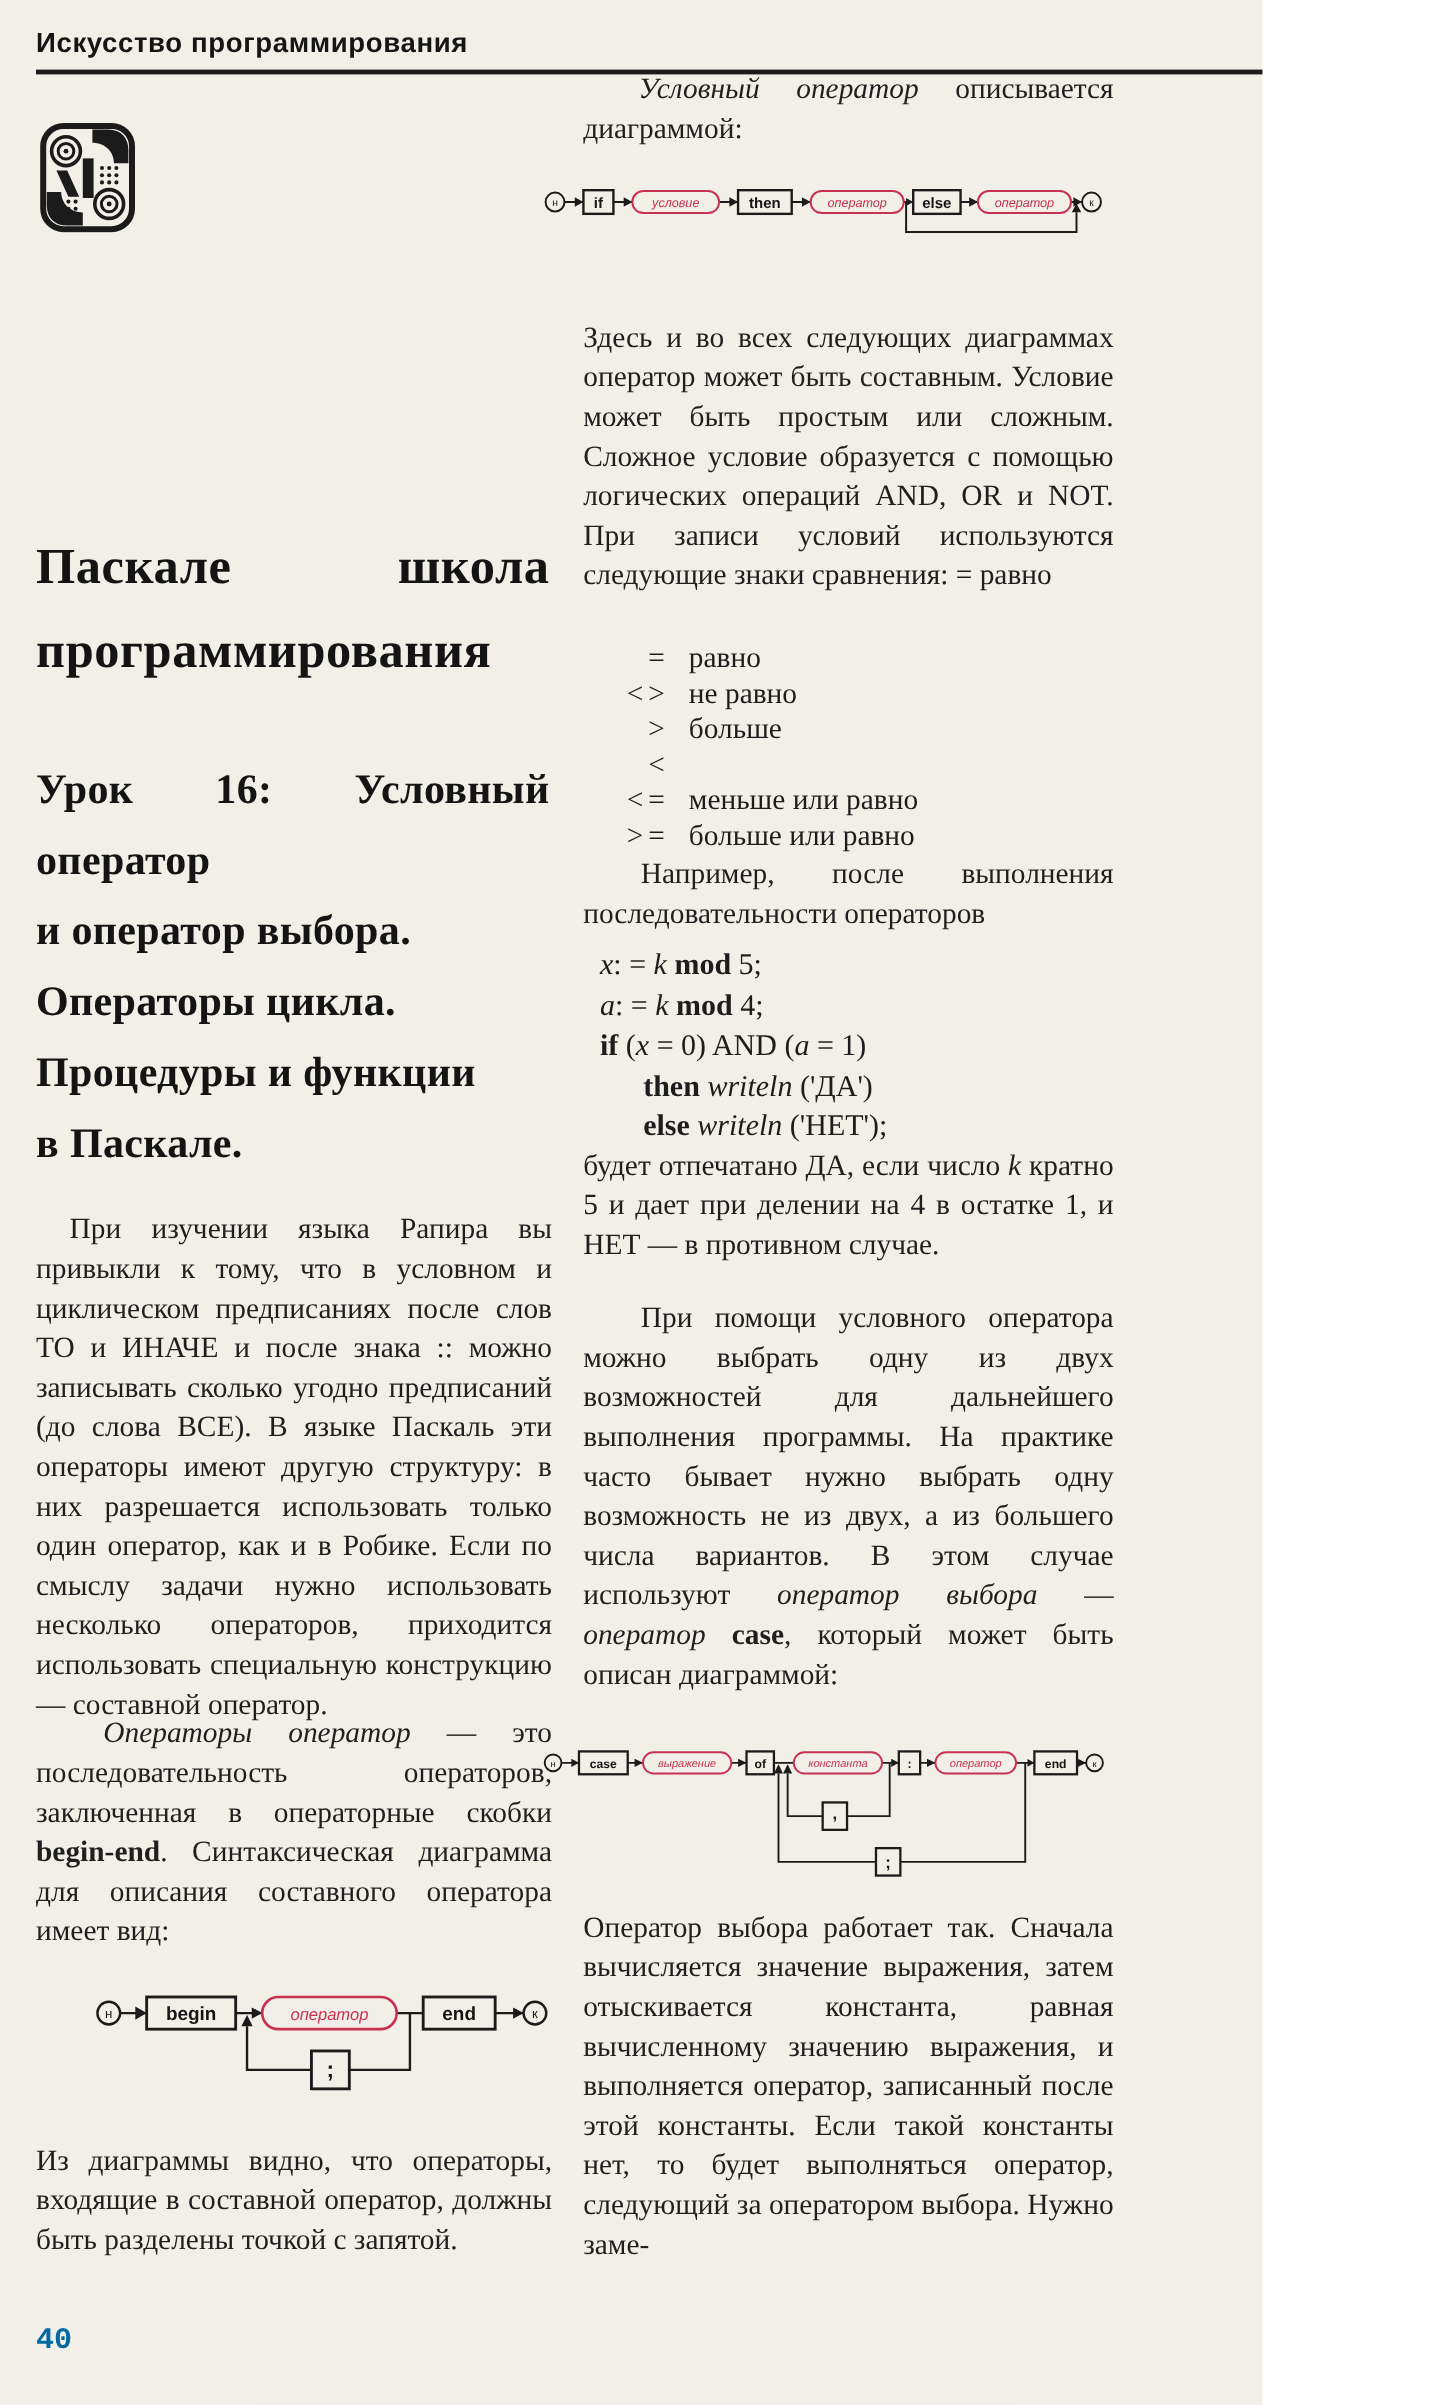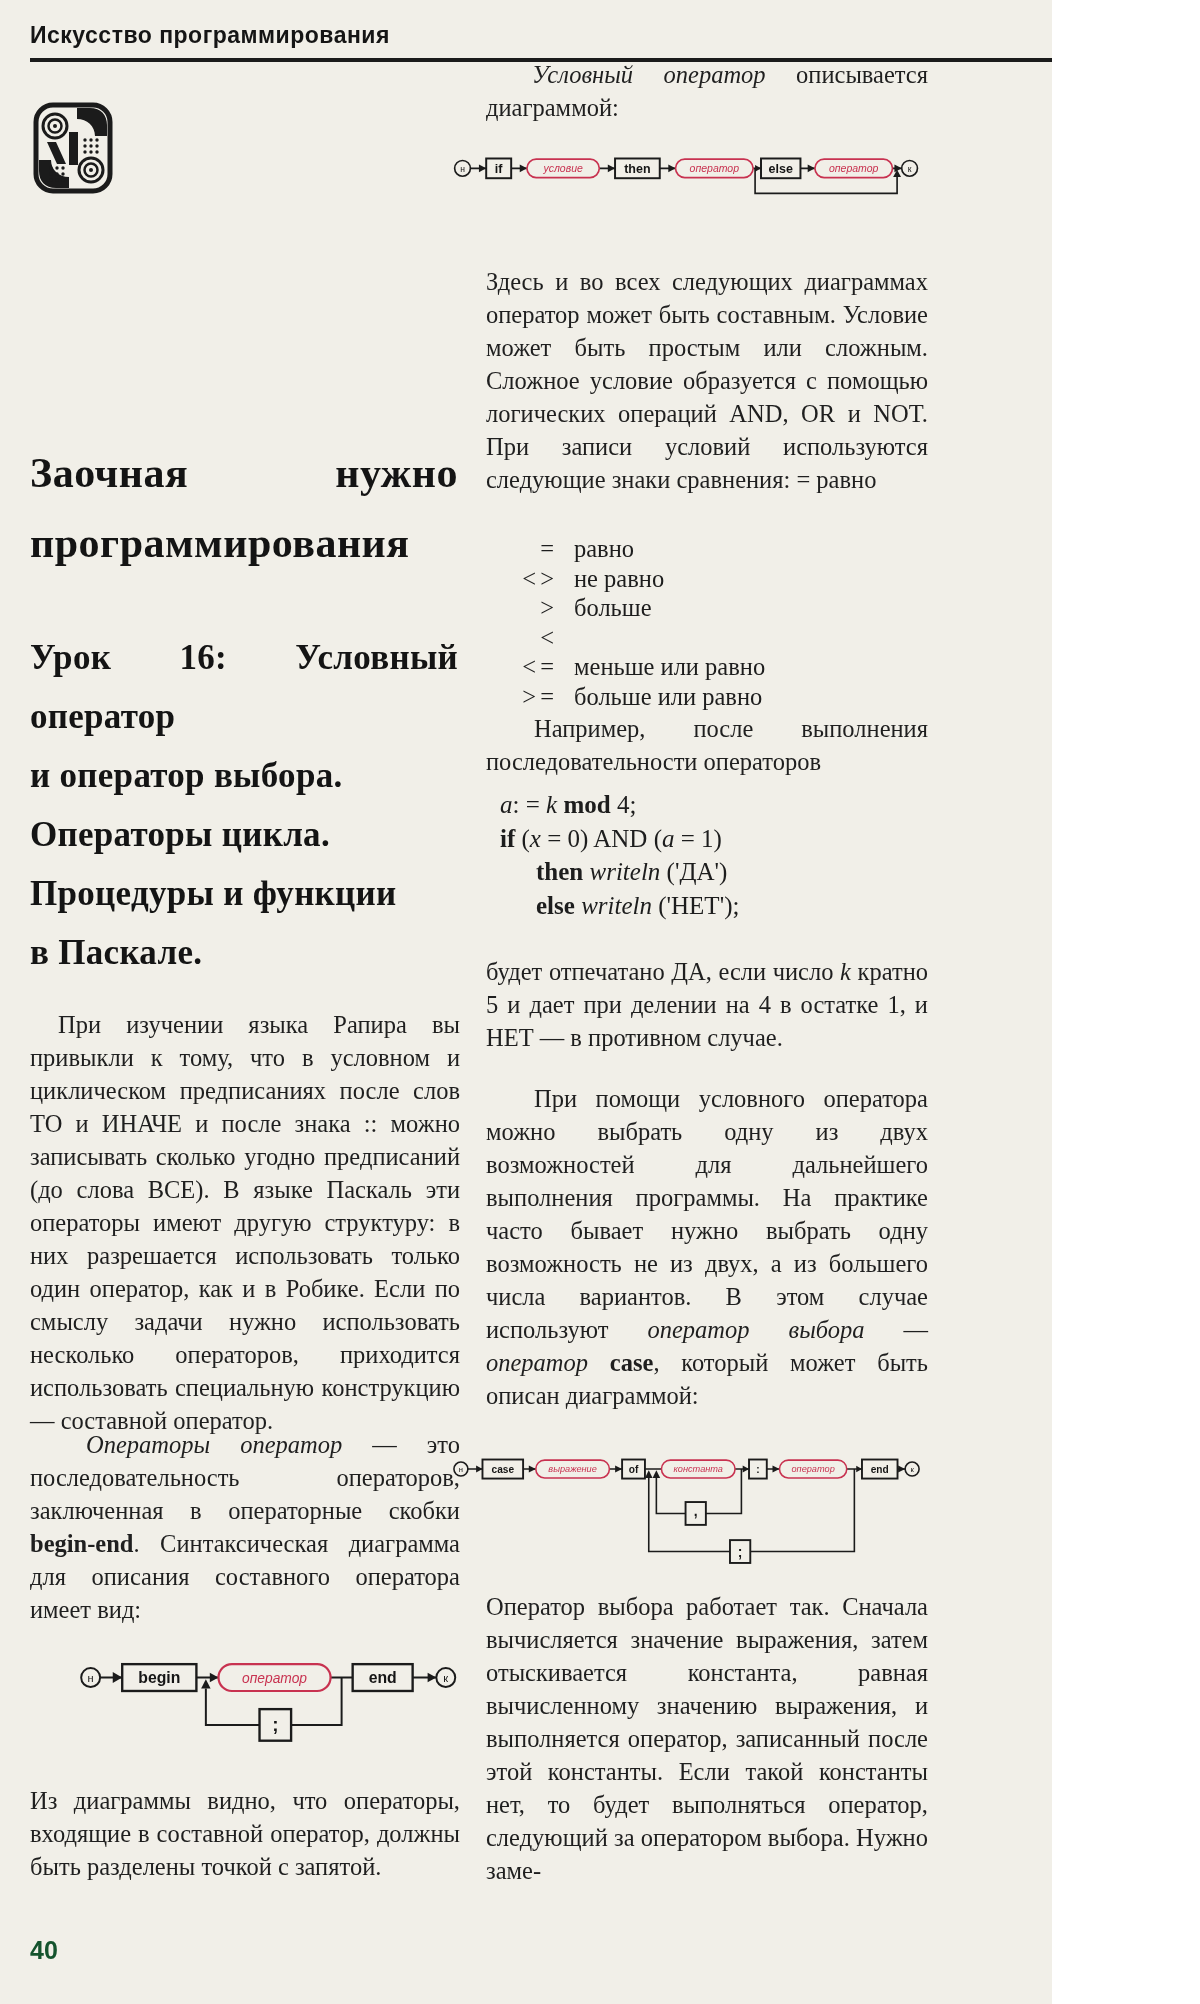--- a/index.html
+++ b/index.html
@@ -45,22 +45,22 @@
   .lesson-line{
     font-size:35px;line-height:59px;font-weight:bold;color:#141414;
     letter-spacing:.3px;
   }
   .lesson-line.stretch{text-align:justify;text-align-last:justify;}
   .p-left1{left:30px;top:1008px;width:430px;text-indent:28px;}
   .p-left2{left:30px;top:1428px;width:430px;text-indent:56px;}
   .p-left3{left:30px;top:1784px;width:430px;}
   .page-number{
     position:absolute;left:30px;top:1936px;
-    font-family:Liberation Sans, sans-serif;
-    font-weight:bold;font-size:25px;color:#14532d;
+    font-family:Liberation Mono, monospace;
+    font-weight:bold;font-size:25px;color:#0369a1;
   }
 
   
   .p-intro{left:486px;top:58px;width:442px;text-indent:46px;}
   .p-right1{left:486px;top:265px;width:442px;}
   .cmp-list{position:absolute;left:486px;top:534px;width:442px;}
   .cmp-row{display:flex;line-height:29.5px;font-size:24.5px;}
   .cmp-sym{width:72px;text-align:right;padding-right:16px;letter-spacing:4px;}
   .cmp-label{flex:1;}
   .p-right2{left:486px;top:712px;width:442px;text-indent:48px;}
@@ -116,21 +116,21 @@
         <circle cx="30" cy="66" r="1.7"></circle>
       <circle cx="18" cy="72" r="1.7"></circle>
         <circle cx="24" cy="72" r="1.7"></circle>
         <circle cx="30" cy="72" r="1.7"></circle>
       <circle cx="18" cy="78" r="1.7"></circle>
         <circle cx="24" cy="78" r="1.7"></circle>
         <circle cx="30" cy="78" r="1.7"></circle>
     </g>
   </svg>
 
-  <h1 class="article-title">Заочная нужно программирования</h1>
+  <h1 class="article-title">Паскале школа программирования</h1>
 
   <div class="lesson">
     <div class="lesson-line stretch">Урок 16: Условный оператор</div>
     <div class="lesson-line">и оператор выбора.</div>
     <div class="lesson-line">Операторы цикла.</div>
     <div class="lesson-line">Процедуры и функции</div>
     <div class="lesson-line">в Паскале.</div>
   </div>
 
   <p class="body p-left1"><span class="seg-r">При изучении языка Рапира вы привыкли к тому, что в условном и циклическом предписаниях после слов ТО и ИНАЧЕ и после знака :: можно записывать сколько угодно предписаний (до слова ВСЕ). В языке Паскаль эти операторы имеют другую структуру: в них разрешается использовать только один оператор, как и в Робике. Если по смыслу задачи нужно использовать несколько операторов, приходится использовать специальную конструкцию — составной оператор.</span></p>
@@ -216,20 +216,21 @@
       </div>
     <div class="cmp-row">
         <span class="cmp-sym">&gt;=</span>
         <span class="cmp-label">больше или равно</span>
       </div>
   </div>
 
   <p class="body p-right2"><span class="seg-r">Например, после выполнения последовательности операторов</span></p>
 
   <div class="code">
+    <div class="code-line"><span class="seg-i">x</span><span class="seg-r">: = </span><span class="seg-i">k</span><span class="seg-r"> </span><span class="seg-b">mod</span><span class="seg-r"> 5;</span></div>
     <div class="code-line"><span class="seg-i">a</span><span class="seg-r">: = </span><span class="seg-i">k</span><span class="seg-r"> </span><span class="seg-b">mod</span><span class="seg-r"> 4;</span></div>
     <div class="code-line"><span class="seg-b">if</span><span class="seg-r"> (</span><span class="seg-i">x</span><span class="seg-r"> = 0)  AND  (</span><span class="seg-i">a</span><span class="seg-r"> = 1)</span></div>
     <div class="code-line ind"><span class="seg-b">then</span><span class="seg-r"> </span><span class="seg-i">writeln</span><span class="seg-r"> ('ДА')</span></div>
     <div class="code-line ind"><span class="seg-b">else</span><span class="seg-r"> </span><span class="seg-i">writeln</span><span class="seg-r"> ('НЕТ');</span></div>
   </div>
 
   <p class="body p-right3"><span class="seg-r">будет отпечатано ДА, если число </span><span class="seg-i">k</span><span class="seg-r"> кратно 5 и дает при делении на 4 в остатке 1, и НЕТ — в противном случае.</span></p>
   <p class="body p-right4"><span class="seg-r">При помощи условного оператора можно выбрать одну из двух возможностей для дальнейшего выполнения программы. На практике часто бывает нужно выбрать одну возможность не из двух, а из большего числа вариантов. В этом случае используют </span><span class="seg-i">оператор выбора</span><span class="seg-r"> — </span><span class="seg-i">оператор</span><span class="seg-r"> </span><span class="seg-b">case</span><span class="seg-r">, который может быть описан диаграммой:</span></p>
 
   <svg class="diagram d-case" viewBox="0 0 750 200" width="476">

